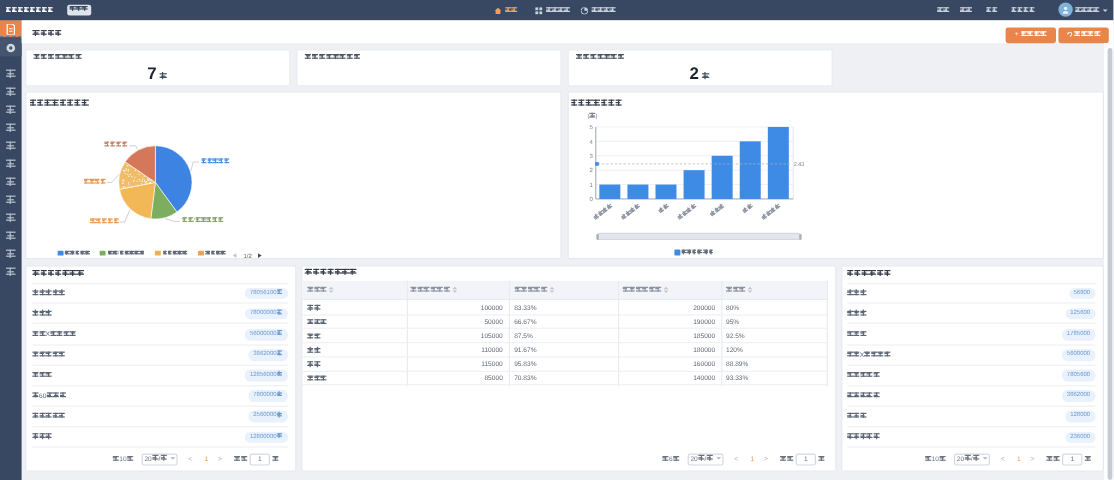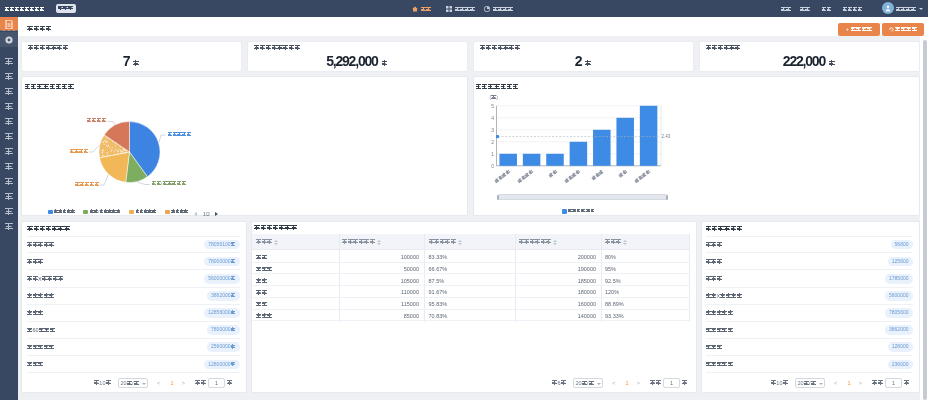--- a/index.html
+++ b/index.html
@@ -118,29 +118,24 @@
           <path d="M0.2 1.8 L1.2 3.4 L2.4 2.2 Z" fill="#fff"></path>
         </svg><i class="z"></i><i class="z"></i><i class="z"></i><i class="z"></i></div>
   </div>
 
   <div class="card" style="left:20.5px;">
       <div class="clab"><i class="z"></i><i class="z"></i><i class="z"></i><i class="z"></i><i class="z"></i><i class="z"></i><i class="z"></i></div>
       <div class="cval">7 <span class="cunit"><i class="z"></i></span></div>
     </div>
   <div class="card" style="left:246.5px;">
       <div class="clab"><i class="z"></i><i class="z"></i><i class="z"></i><i class="z"></i><i class="z"></i><i class="z"></i><i class="z"></i><i class="z"></i></div>
-      <div class="cval">5,292,000 <span class="cunit"><i class="z"></i></span></div>
     </div>
   <div class="card" style="left:472.5px;">
       <div class="clab"><i class="z"></i><i class="z"></i><i class="z"></i><i class="z"></i><i class="z"></i><i class="z"></i><i class="z"></i></div>
       <div class="cval">2 <span class="cunit"><i class="z"></i></span></div>
-    </div>
-  <div class="card" style="left:698.5px;">
-      <div class="clab"><i class="z"></i><i class="z"></i><i class="z"></i><i class="z"></i><i class="z"></i><i class="z"></i></div>
-      <div class="cval">222,000 <span class="cunit"><i class="z"></i></span></div>
     </div>
 
   <div class="panel" id="piepanel" style="left:20.5px;top:76px;width:447px;height:139.5px;">
     <div class="ptit" style="left:3px;"><i class="z"></i><i class="z"></i><i class="z"></i><i class="z"></i><i class="z"></i><i class="z"></i><i class="z"></i><i class="z"></i></div>
     <svg class="abs" style="left:0;top:0;" width="445" height="137" viewBox="0 0 445 137">
       <path d="M107.5 75.0 L107.50 44.50 A30.5 30.5 0 0 1 125.43 99.68 Z" fill="#3d84e2" stroke="#fff" stroke-width="0.5"></path>
       <path d="M107.5 75.0 L125.43 99.68 A30.5 30.5 0 0 1 103.68 105.26 Z" fill="#7cad60" stroke="#fff" stroke-width="0.5"></path>
       <path d="M107.5 75.0 L103.68 105.26 A30.5 30.5 0 0 1 77.54 80.72 Z" fill="#f2b757" stroke="#fff" stroke-width="0.5"></path>
       <path d="M107.5 75.0 L77.54 80.72 A30.5 30.5 0 0 1 82.27 57.86 Z" fill="#f0bc68" stroke="#fff" stroke-width="0.5"></path>
       <path d="M107.5 75.0 L82.27 57.86 A30.5 30.5 0 0 1 107.50 44.50 Z" fill="#d5785a" stroke="#fff" stroke-width="0.5"></path>

